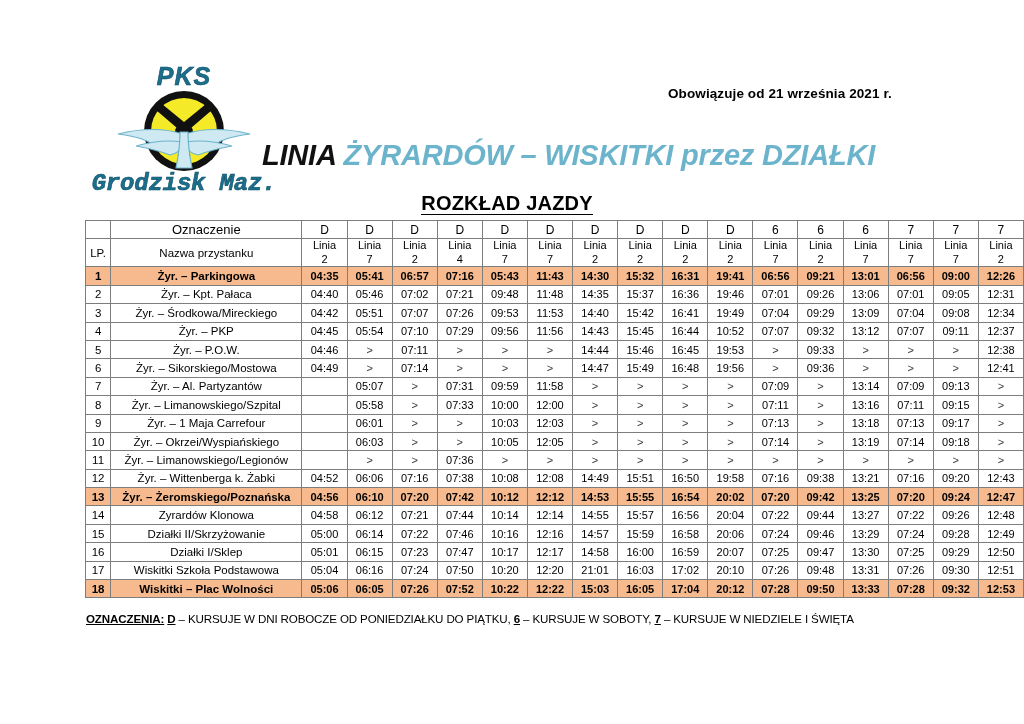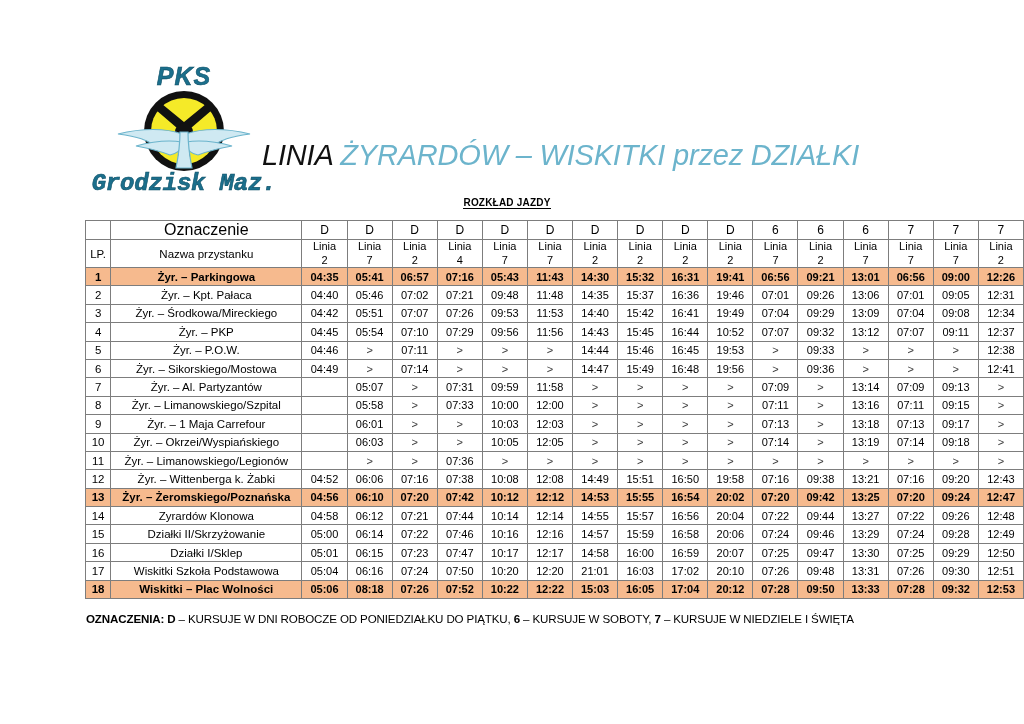--- a/index.html
+++ b/index.html
@@ -72,40 +72,40 @@
     color: #1b6f8c;
     font-family: Liberation Mono, monospace;
     -webkit-text-stroke: 0.6px #0d4f66;
   }
 
   .route-title {
     position: absolute;
     left: 262px;
     top: 139px;
     font-size: 29px;
-    font-weight: normal;
+    font-weight: bold;
     font-style: italic;
     white-space: nowrap;
     letter-spacing: -0.2px;
     text-align: center;
   }
   .route-title .dark { color: #111111; }
   .route-title .teal { color: #6cb4cc; }
 
   .schedule-caption {
     position: absolute;
     left: 0;
     top: 192px;
     width: 1024px;
     text-align: center;
     padding-right: 10px;
     box-sizing: border-box;
   }
   .schedule-caption span {
-    font-size: 10px;
+    font-size: 20px;
     font-weight: bold;
     border-bottom: 1.4px solid #000;
     padding-bottom: 0px;
     letter-spacing: 0.2px;
   }
 
   
   .table-wrap {
     position: absolute;
     left: 85px;
@@ -134,21 +134,21 @@
     text-align: left;
     padding-left: 5px;
     font-size: 11.5px;
   }
   td.lp-cell { font-size: 11.5px; }
 
   
   .hdr-desig-label {
     text-align: right;
     padding-right: 6px;
-    font-size: 16px;
+    font-size: 13px;
     background: #ffffff;
   }
   .hdr-blank { background: #ffffff; border-right-color: #7d7d7d; }
   .hdr-day {
     background: #ffffff;
     font-size: 12px;
     height: 18px;
   }
   .hdr-lp {
     background: #ffffff;
@@ -177,27 +177,28 @@
 
   
   .legend {
     position: absolute;
     left: 86px;
     top: 612px;
     font-size: 11.6px;
     letter-spacing: -0.15px;
     white-space: nowrap;
   }
-  .legend b { font-weight: bold; }
+  .legend b { font-weight: bold; text-decoration: underline; }
 </style>
 </head>
 <body>
 
 <div class="page">
 
+  <div class="valid-from">Obowiązuje od 21 września 2021 r.</div>
 
   <div class="logo">
     <div class="logo-pks">PKS</div>
     <div class="logo-mark">
       <svg viewBox="0 0 176 86" width="176" height="86" xmlns="http://www.w3.org/2000/svg">
 
         <circle cx="88" cy="43" r="40" fill="#111111"></circle>
         <circle cx="88" cy="43" r="33" fill="#f5ea28"></circle>
 
         <path d="M60 22 L88 46 L116 22 L110 16 L88 34 L66 16 Z" fill="#111111"></path>
@@ -627,21 +628,21 @@
             <td>09:48</td>
             <td>13:31</td>
             <td>07:26</td>
             <td>09:30</td>
             <td>12:51</td>
           </tr>
           <tr class="row-hl">
             <td class="lp-cell">18</td>
             <td class="name-cell">Wiskitki – Plac Wolności</td>
             <td>05:06</td>
-            <td>08:18</td>
+            <td>06:05</td>
             <td>07:26</td>
             <td>07:52</td>
             <td>10:22</td>
             <td>12:22</td>
             <td>15:03</td>
             <td>16:05</td>
             <td>17:04</td>
             <td>20:12</td>
             <td>07:28</td>
             <td>09:50</td>

